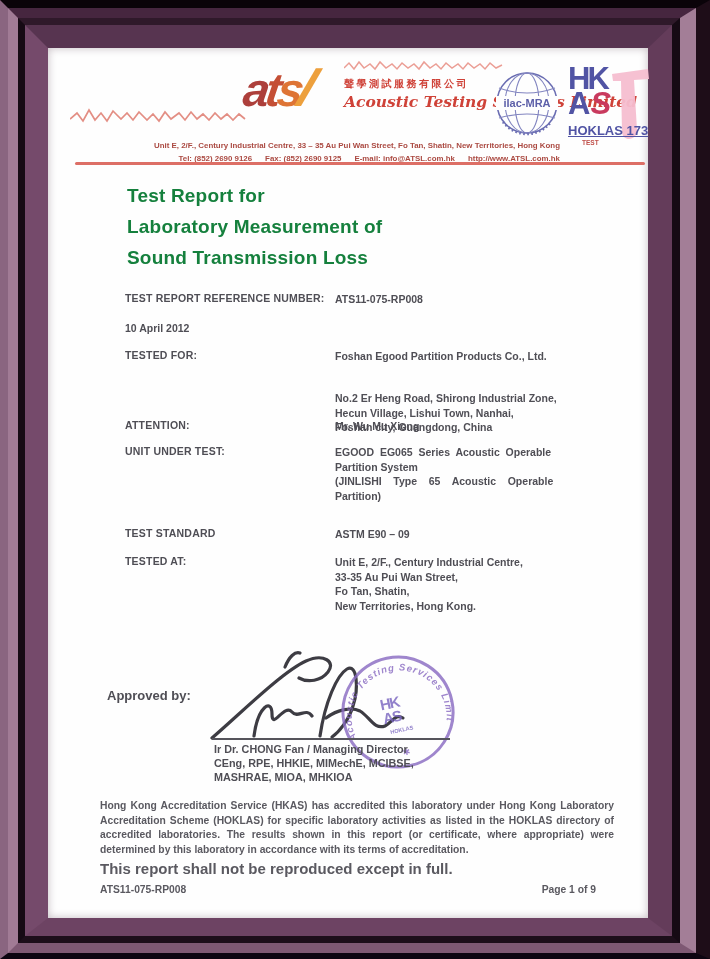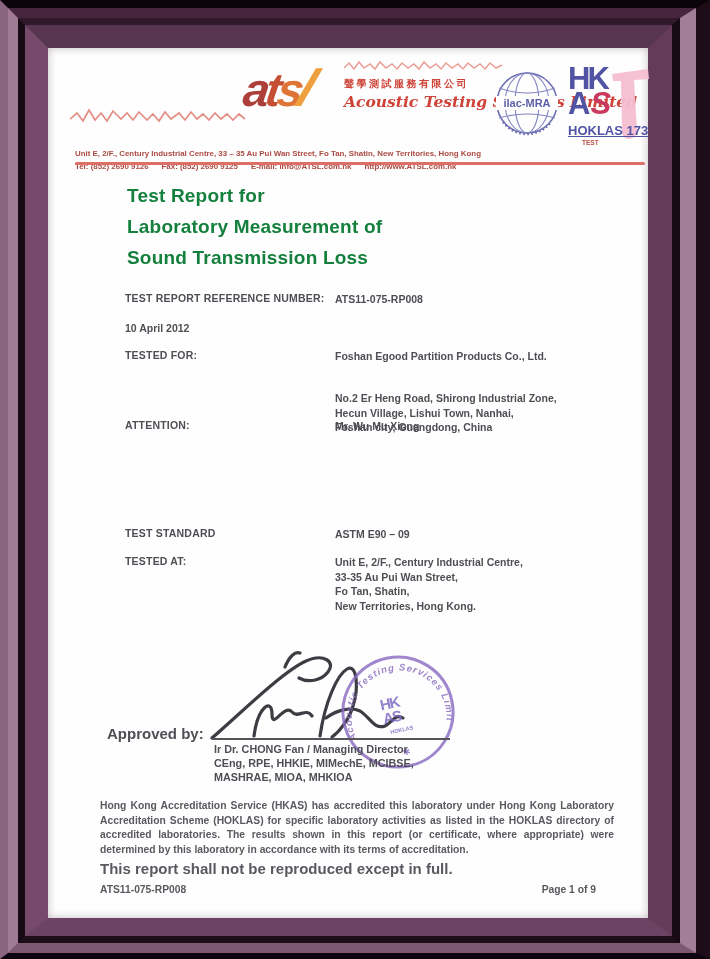--- a/index.html
+++ b/index.html
@@ -20,22 +20,22 @@
   
   .zig-left{position:absolute;left:22px;top:56px;}
   .logo{position:absolute;left:196px;top:14px;font-size:47px;font-weight:900;font-style:italic;
         letter-spacing:-4px;transform:skewX(-8deg);line-height:52px;}
   .ll0{color:#ad3f3b}.ll1{color:#c44f35}.ll2{color:#de7435}
   .ll3{color:#eda03d;font-size:52px;transform:skewX(-14deg);display:inline-block;}
   .hdr-right{position:absolute;left:296px;top:10px;width:168px;}
   .cn-name{color:#cf4238;font-weight:bold;font-size:10px;letter-spacing:2.5px;margin-top:1px;white-space:nowrap;}
   .en-name{color:#cf4238;font-weight:bold;font-style:italic;font-size:15.5px;
            font-family:"DejaVu Serif",serif;margin-top:1px;white-space:nowrap;}
-  .addr{position:absolute;left:27px;top:100px;width:485px;color:#ab4a42;font-weight:bold;
-        font-size:7.9px;line-height:12.5px;white-space:nowrap;}
+  .addr{position:absolute;left:27px;top:92px;width:485px;color:#ab4a42;font-weight:bold;
+        font-size:7.9px;line-height:12.5px;white-space:nowrap;text-align:right;}
   .addr .seg{margin-right:13px;}
   .rule{position:absolute;left:27px;top:114px;width:570px;height:3px;background:#dd6f66;border-radius:2px;}
   .ilac{position:absolute;left:446px;top:22px;}
   .hkas{position:absolute;left:520px;top:18px;width:84px;height:104px;}
   .hkas-pink{position:absolute;left:26px;top:2px;z-index:1;}
   .hk-line{position:relative;z-index:2;font-size:31px;font-weight:900;color:#5154a4;
            letter-spacing:-3px;line-height:25px;}
   .hkas-s{color:#c93a5e;font-style:italic;margin-left:3px;position:relative;z-index:3;}
   .hoklas{position:relative;z-index:2;margin-top:7px;font-size:13px;font-weight:bold;color:#5154a4;
           text-decoration:underline;white-space:nowrap;}
@@ -44,21 +44,21 @@
   
   .title{position:absolute;left:79px;top:132px;font-size:19px;font-weight:bold;color:#15803d;
          line-height:31px;letter-spacing:.2px;}
   .frow{position:absolute;left:77px;right:34px;display:flex;}
   .flabel{flex:none;width:210px;font-size:10.5px;font-weight:bold;color:#4f4e55;letter-spacing:.2px;}
   .fvalue{flex:1;font-size:10.5px;font-weight:bold;color:#4f4e55;white-space:pre-wrap;line-height:14.5px;}
 
   
   .sig-svg{position:absolute;left:140px;top:600px;}
   .stamp{position:absolute;left:288px;top:602px;transform:rotate(-12deg);}
-  .approved{position:absolute;left:59px;top:677px;font-size:15px;font-weight:600;color:#4f4e55;}
+  .approved{position:absolute;left:59px;top:640px;font-size:13px;font-weight:600;color:#4f4e55;}
   .sigline{position:absolute;left:164px;top:690px;width:238px;border-top:2px solid#55545b;}
   .nameblock{position:absolute;left:166px;top:694px;font-size:10.8px;font-weight:600;
              color:#4f4e55;line-height:14px;}
 
   
   .acc{position:absolute;left:52px;top:751px;width:514px;font-size:10.3px;font-weight:600;
        color:#5a5960;line-height:14.6px;text-align:justify;}
   .note{position:absolute;left:52px;top:812px;font-size:15px;font-weight:600;color:#5a5960;}
   .pagerow{position:absolute;left:52px;right:52px;top:836px;display:flex;
            justify-content:space-between;font-size:10.3px;font-weight:600;color:#5a5960;}
@@ -134,20 +134,27 @@
       </div>
       <div class="frow" style="top:343px">
         <div class="flabel"></div>
         <div class="fvalue">No.2 Er Heng Road, Shirong Industrial Zone,
 Hecun Village, Lishui Town, Nanhai,
 Foshan city, Guangdong, China</div>
       </div>
       <div class="frow" style="top:371px">
         <div class="flabel">ATTENTION:</div>
         <div class="fvalue">Mr. Wu Mu Xiong</div>
+      </div>
+      <div class="frow" style="top:397px">
+        <div class="flabel">UNIT UNDER TEST:</div>
+        <div class="fvalue">EGOOD  EG065  Series  Acoustic  Operable
+Partition System
+(JINLISHI    Type    65    Acoustic    Operable
+Partition)</div>
       </div>
       <div class="frow" style="top:479px">
         <div class="flabel">TEST STANDARD</div>
         <div class="fvalue">ASTM E90 – 09</div>
       </div>
       <div class="frow" style="top:507px">
         <div class="flabel">TESTED AT:</div>
         <div class="fvalue">Unit E, 2/F., Century Industrial Centre,
 33-35 Au Pui Wan Street,
 Fo Tan, Shatin,

